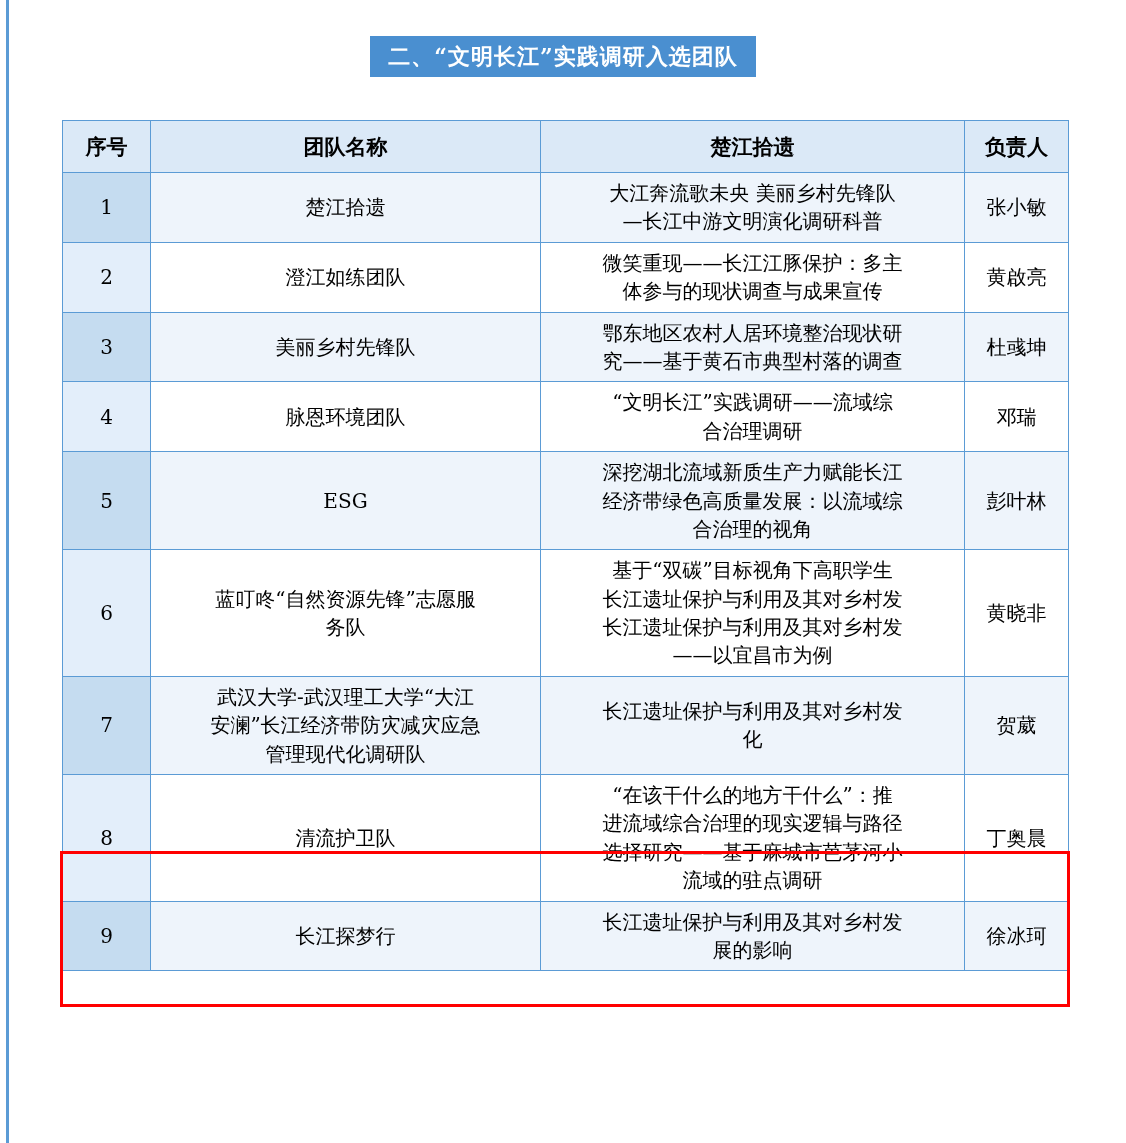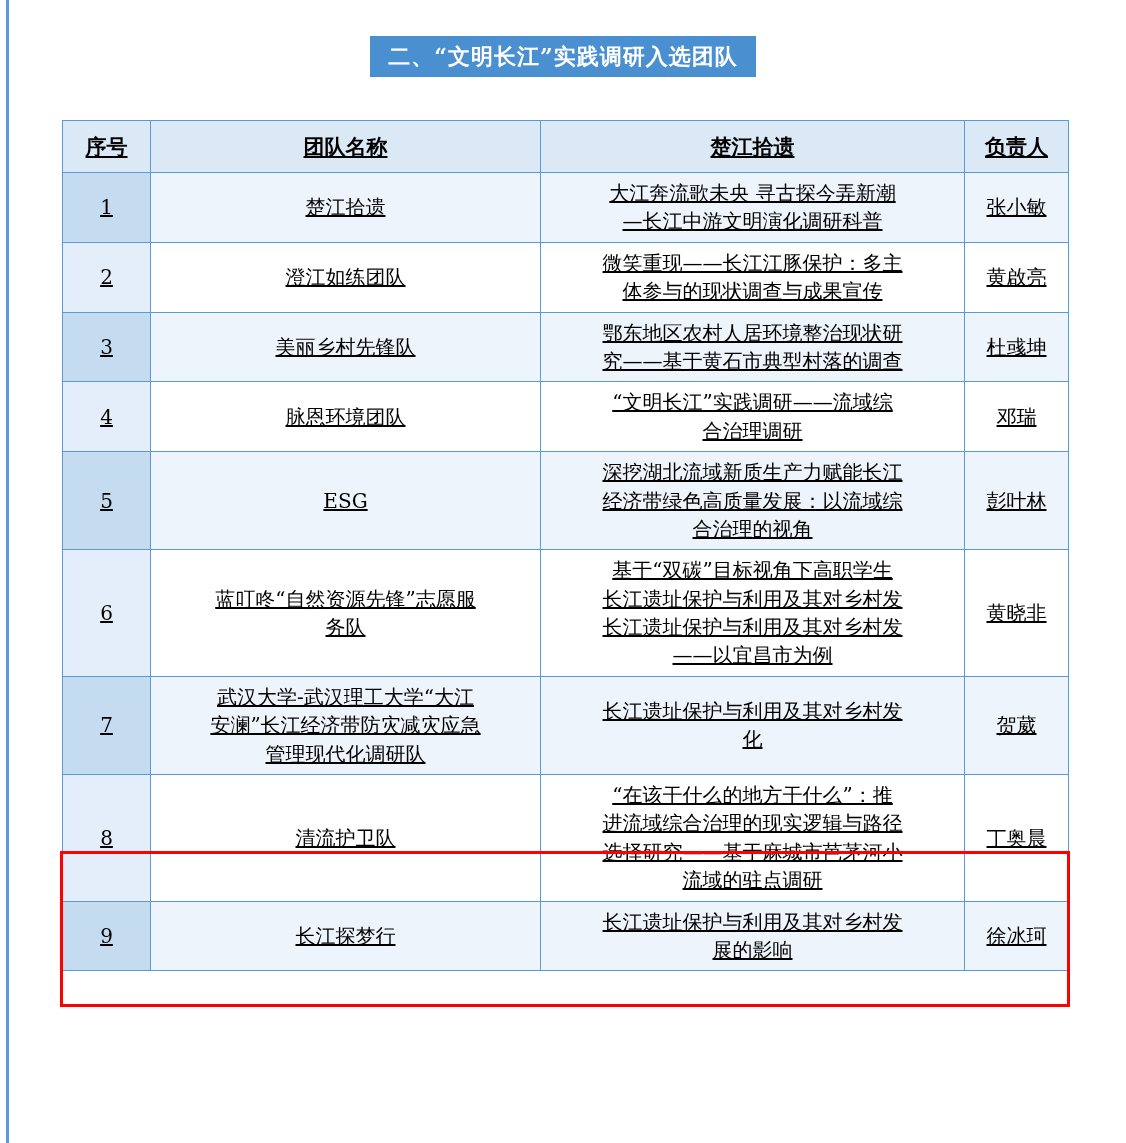--- a/index.html
+++ b/index.html
@@ -45,21 +45,20 @@
     letter-spacing: 1px;
     padding: 8px 18px 9px 18px;
     line-height: 1.1;
     font-family: "DejaVu Serif", "Liberation Serif", serif;
   }
   .table-wrap {
     position: absolute;
     left: 62px;
     top: 120px;
     width: 1006px;
-    text-decoration: underline;
   }
   table.main {
     border-collapse: collapse;
     width: 1006px;
     table-layout: fixed;
   }
   table.main col.c1 { width: 88px; }
   table.main col.c2 { width: 390px; }
   table.main col.c3 { width: 424px; }
   table.main col.c4 { width: 104px; }
@@ -131,21 +130,21 @@
       <tbody id="tbody">
           <tr class="odd">
             <td class="idx">1</td>
             <td>
               <div class="cell-lines">
                 <div>楚江拾遗</div>
               </div>
             </td>
             <td>
               <div class="cell-lines">
-                <div>大江奔流歌未央 寻古探今弄新潮</div>
+                <div>大江奔流歌未央 美丽乡村先锋队</div>
                 <div>—长江中游文明演化调研科普</div>
               </div>
             </td>
             <td>张小敏</td>
           </tr>
           <tr class="even">
             <td class="idx">2</td>
             <td>
               <div class="cell-lines">
                 <div>澄江如练团队</div>

